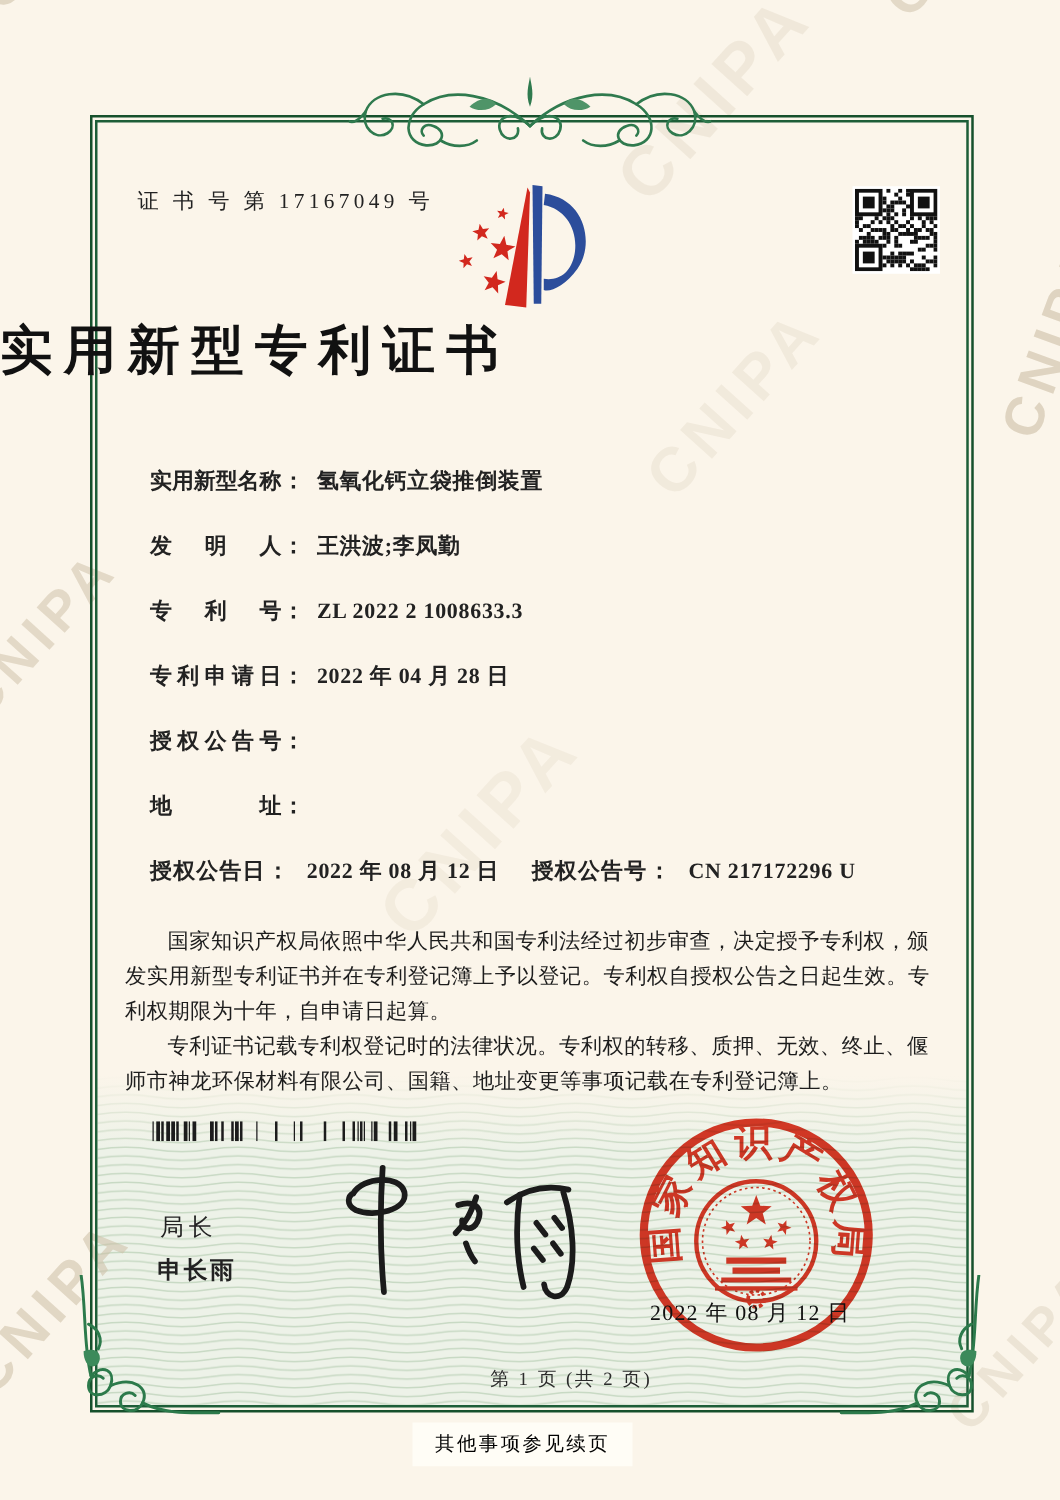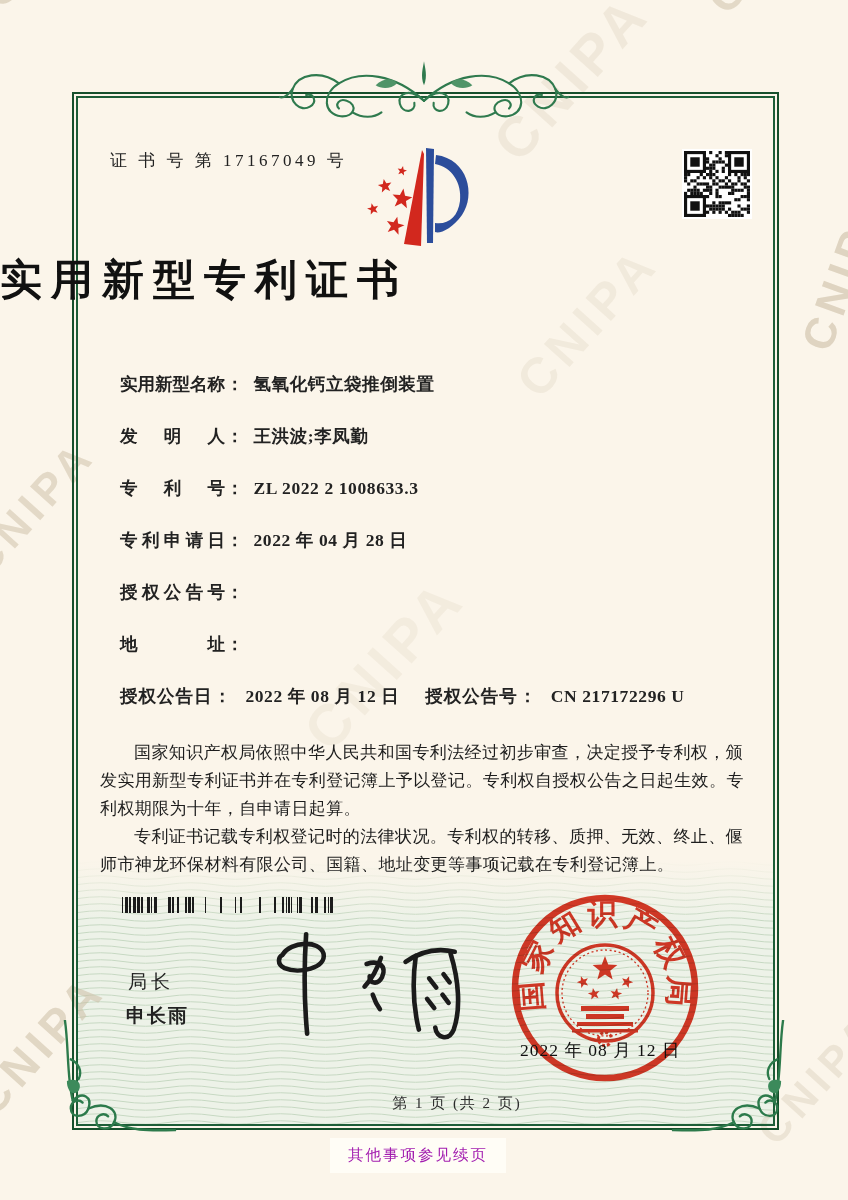--- a/index.html
+++ b/index.html
@@ -41,21 +41,21 @@
   .sig-name{position:absolute;left:126px;top:1003px;font-size:19px;font-weight:700;letter-spacing:2px;z-index:4;text-align:right;}
   .autograph{position:absolute;left:260px;top:928px;z-index:4;}
   
   .seal{position:absolute;left:505px;top:888px;z-index:5;mix-blend-mode:multiply;opacity:.95;}
   .seal-date{position:absolute;left:520px;top:1038px;font-size:17.5px;letter-spacing:1px;
              color:#101010;z-index:6;white-space:nowrap;}
   
   .pageinfo{position:absolute;left:72px;width:714px;top:1094px;text-align:center;
             font-size:15px;letter-spacing:2px;color:#2b2b2b;z-index:4;margin-left:28px;}
   .contnote{position:absolute;left:330px;top:1138px;background:#fffdf6;padding:7px 18px;
-            font-size:15.5px;letter-spacing:2px;color:#a21caf;z-index:4;white-space:nowrap;}
+            font-size:15.5px;letter-spacing:2px;color:#000000;z-index:4;white-space:nowrap;}
 </style>
 </head>
 <body>
 
 <div class="page">
 
   <span class="wm" style="left:-30px;top:-18px;font-size:46px;opacity:.55">CNIPA</span>
   <span class="wm" style="left:695px;top:-12px;font-size:46px;opacity:.5">CNIPA</span>
   <span class="wm" style="left:480px;top:130px;font-size:56px;opacity:.22">CNIPA</span>
   <span class="wm" style="left:505px;top:370px;font-size:50px;opacity:.2">CNIPA</span>

